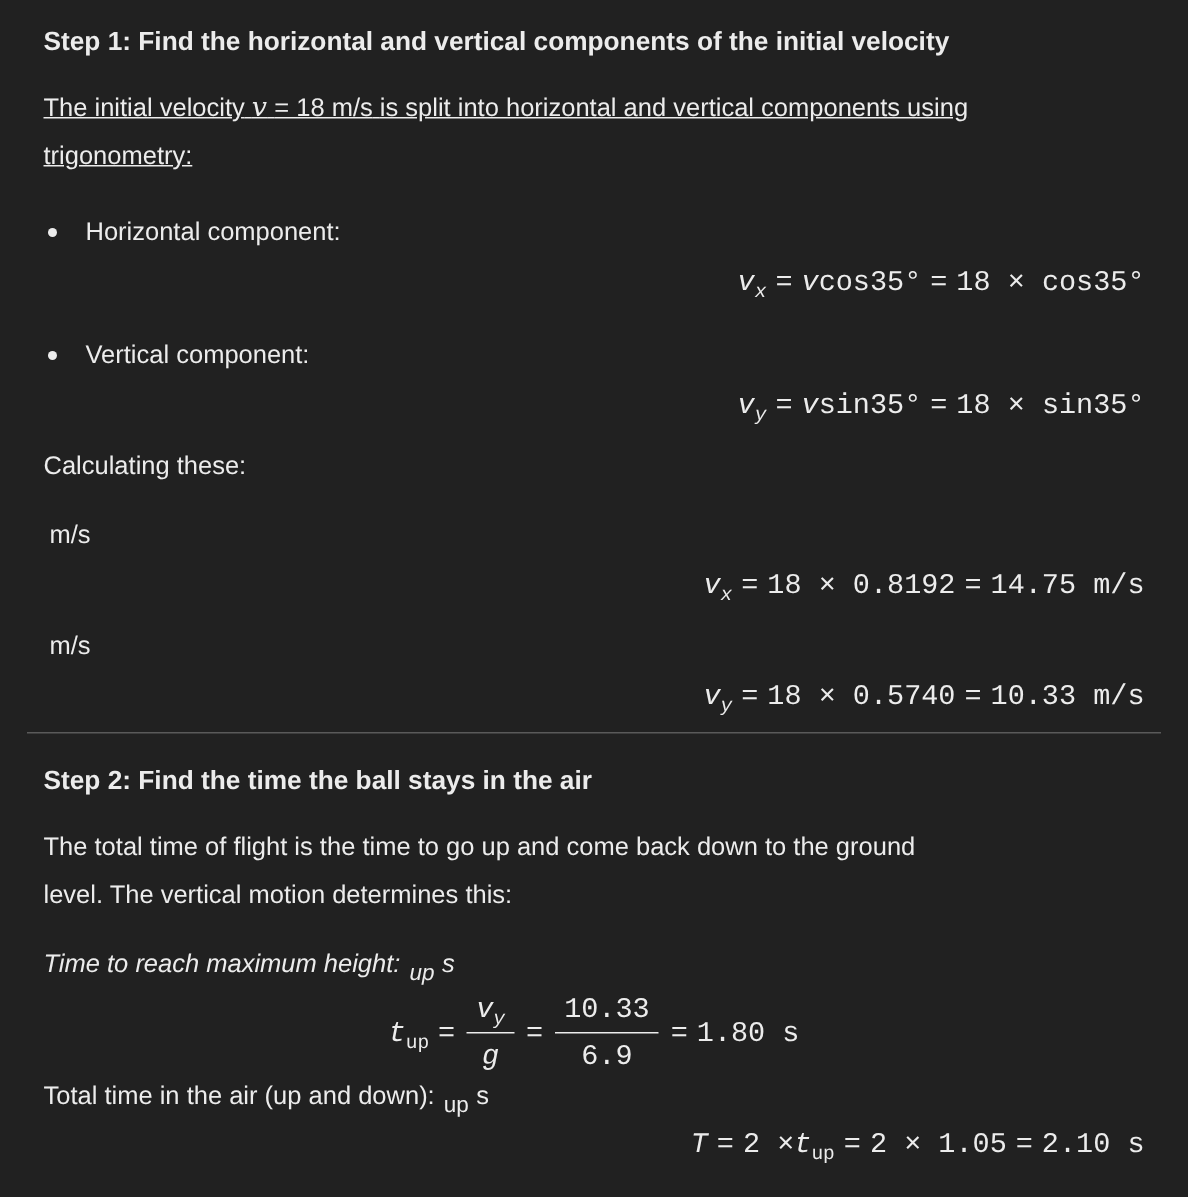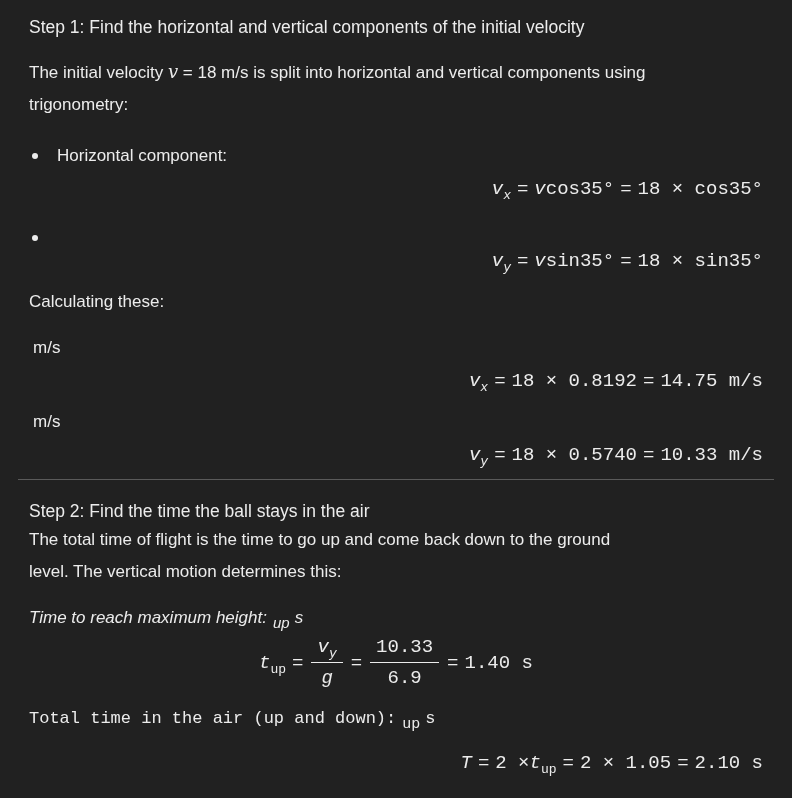--- a/index.html
+++ b/index.html
@@ -6,28 +6,28 @@
   body{
     width:792px;height:798px;overflow:hidden;
     background:var(--bg,#212121);
     color:var(--fg,#ececec);
     font-family:"Liberation Sans",sans-serif;
     font-size:17px;line-height:32px;
   }
   .content{padding:0 29px;}
 
   .step-heading{
-    font-size:17.5px;font-weight:400;line-height:26px;margin:0;
+    font-size:17.5px;font-weight:700;line-height:26px;margin:0;
   }
   .h1{margin-top:14px;}
   .h2{margin-top:18px;}
 
   .para{margin:0;line-height:32px;}
-  .intro{margin-top:16px;}
-  .p2{margin-top:0;}
+  .intro{margin-top:16px;text-decoration:underline;}
+  .p2{margin-top:16px;}
   .calc{margin-top:14px;line-height:26px;}
   .ms{margin-top:20px;line-height:26px;padding-left:4px;}
   .ms2{margin-top:14px;}
 
   .bullet-row{
     display:flex;align-items:flex-start;
     margin-top:22px;line-height:26px;padding-left:3px;text-align:center;
   }
   .bullet-dot{
     width:6px;height:6px;border-radius:50%;
@@ -50,50 +50,51 @@
     display:flex;align-items:center;justify-content:center;
     margin-top:2px;
     font-family:Liberation Mono, monospace;font-size:19px;line-height:26px;
   }
   .frac{display:inline-block;text-align:center;margin:0 2px;}
   .frac .num{display:block;padding:0 6px 2px;border-bottom:1.5px solid var(--fg,#ececec);line-height:26px;}
   .frac .den{display:block;padding:2px 6px 0;line-height:26px;}
 
   .label-line{margin:0;line-height:28px;}
   .t-label{margin-top:16px;font-style:italic;}
-  .tot-label{margin-top:14px;font-family:Liberation Mono, monospace;}
+  .tot-label{margin-top:0;}
   .lsub{font-size:15px;position:relative;top:5px;margin-left:6px;}
   .lunit{margin-left:5px;}
 
   .mi-inline{font-family:"DejaVu Serif",serif;font-style:italic;font-size:18px;}
 
   hr.divider{
     border:none;border-top:1px solid var(--divider,#5a5a5a);
     margin:10px -11px 0 -11px;height:0;
   }
-  .fT{margin-top:14px;line-height:30px;}
+  .fT{margin-top:2px;line-height:30px;}
 </style>
 </head>
 <body>
 
 <div class="content">
 
   <h3 class="step-heading h1">Step 1: Find the horizontal and vertical components of the initial velocity</h3>
 
   <p class="para intro"><span>The initial velocity</span> <span class="mi-inline">v</span> <span>= 18 m/s</span> <span>is split into horizontal and vertical components using</span><br><span>trigonometry:</span></p>
 
   <div class="bullet-row">
     <span class="bullet-dot"></span>
     <span>Horizontal component:</span>
   </div>
 
   <div class="math"><span class="mi"><span>v</span><sub class="mi">x</sub></span><span class="op">=</span><span class="mi">v</span><span class="rm">cos35°</span><span class="op">=</span><span class="rm">18 × cos35°</span></div>
 
   <div class="bullet-row">
     <span class="bullet-dot"></span>
+    <span>Vertical component:</span>
   </div>
 
   <div class="math"><span class="mi"><span>v</span><sub class="mi">y</sub></span><span class="op">=</span><span class="mi">v</span><span class="rm">sin35°</span><span class="op">=</span><span class="rm">18 × sin35°</span></div>
 
   <p class="para calc">Calculating these:</p>
 
   <p class="para ms">m/s</p>
 
   <div class="math"><span class="mi"><span>v</span><sub class="mi">x</sub></span><span class="op">=</span><span class="rm">18 × 0.8192</span><span class="op">=</span><span class="rm">14.75 m/s</span></div>
 
@@ -115,20 +116,20 @@
     <span class="frac">
         <span class="num"><span class="mi">v</span><sub class="mi">y</sub></span>
         <span class="den mi">g</span>
       </span>
     <span class="op">=</span>
     <span class="frac">
         <span class="num rm">10.33</span>
         <span class="den rm">6.9</span>
       </span>
     <span class="op">=</span>
-    <span class="rm">1.40 s</span>
+    <span class="rm">1.80 s</span>
   </div>
 
   <p class="label-line tot-label"><span>Total time in the air (up and down):</span><span class="lsub">up</span><span class="lunit">s</span></p>
 
   <div class="math fT"><span class="mi">T</span><span class="op">=</span><span class="rm">2 ×</span><span><span class="mi">t</span><sub class="rm">up</sub></span><span class="op">=</span><span class="rm">2 × 1.05</span><span class="op">=</span><span class="rm">2.10 s</span></div>
 
 </div>
 
 </body></html>

